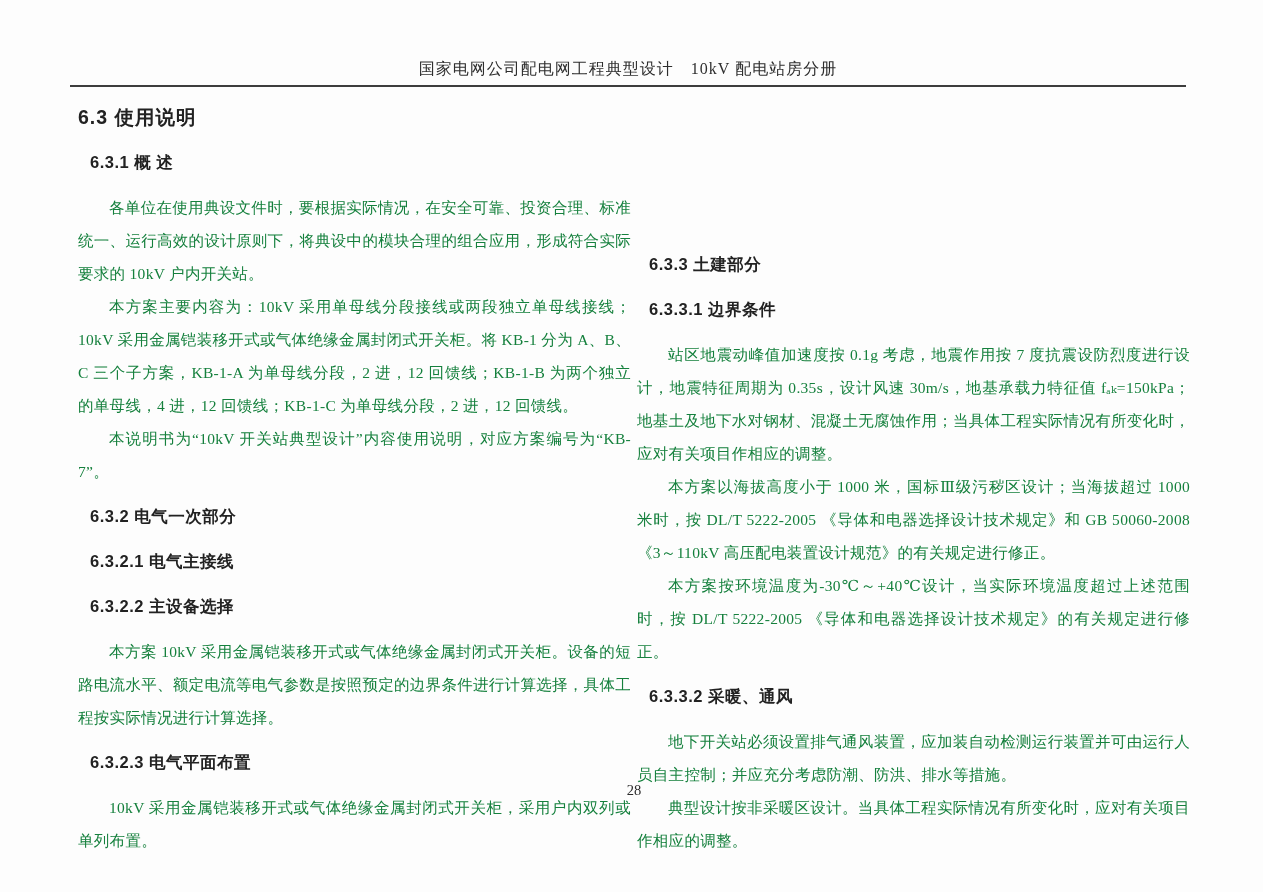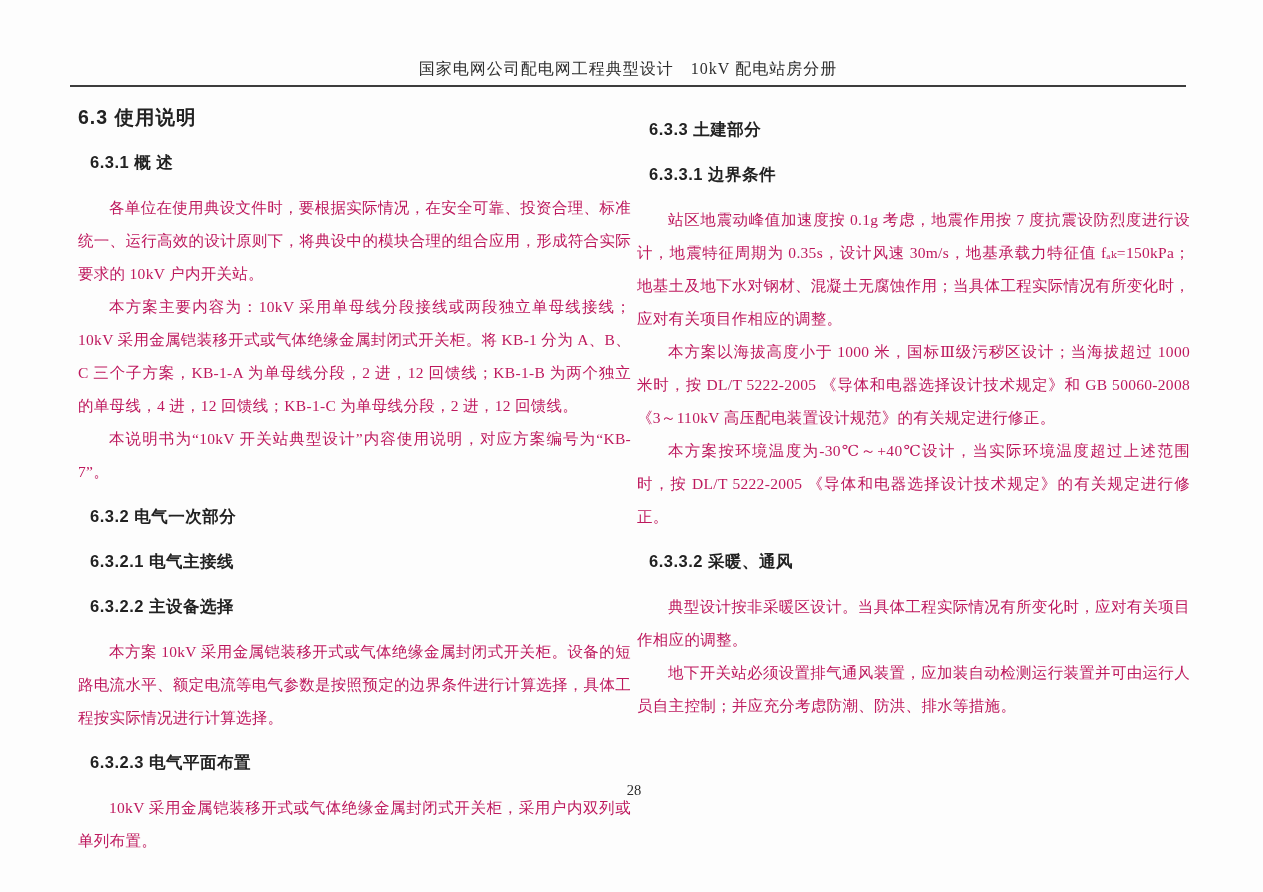--- a/index.html
+++ b/index.html
@@ -30,20 +30,21 @@
     letter-spacing: 1px;
     color: #2e2e2e;
   }
   .columns {
     position: absolute;
     top: 101px;
     left: 78px;
     right: 73px;
     display: flex;
     gap: 6px;
+    align-items: flex-end;
   }
   .col {
     flex: 1 1 50%;
     min-width: 0;
   }
   .h-main {
     margin: 0 0 6px 0;
     font-family: "Liberation Sans", "DejaVu Sans", sans-serif;
     font-weight: bold;
     font-size: 19.5px;
@@ -60,21 +61,21 @@
     color: #222;
     letter-spacing: 0.5px;
   }
   .body-p {
     margin: 0;
     font-size: 15.5px;
     line-height: 33px;
     text-align: justify;
     text-indent: 2em;
     letter-spacing: 0.3px;
-    color: #be185d;
+    color: #15803d;
   }
   .page-number {
     position: absolute;
     top: 782px;
     left: 78px;
     width: 1112px;
     text-align: center;
     font-size: 14.5px;
     color: #2b2b2b;
   }
@@ -104,21 +105,21 @@
       <p class="body-p">10kV 采用金属铠装移开式或气体绝缘金属封闭式开关柜，采用户内双列或单列布置。</p>
     </div>
 
     <div class="col">
       <h2 class="h-sec">6.3.3 土建部分</h2>
       <h3 class="h-sec">6.3.3.1 边界条件</h3>
       <p class="body-p">站区地震动峰值加速度按 0.1g 考虑，地震作用按 7 度抗震设防烈度进行设计，地震特征周期为 0.35s，设计风速 30m/s，地基承载力特征值 fₐₖ=150kPa；地基土及地下水对钢材、混凝土无腐蚀作用；当具体工程实际情况有所变化时，应对有关项目作相应的调整。</p>
       <p class="body-p">本方案以海拔高度小于 1000 米，国标Ⅲ级污秽区设计；当海拔超过 1000 米时，按 DL/T 5222-2005 《导体和电器选择设计技术规定》和 GB 50060-2008 《3～110kV 高压配电装置设计规范》的有关规定进行修正。</p>
       <p class="body-p">本方案按环境温度为-30℃～+40℃设计，当实际环境温度超过上述范围时，按 DL/T 5222-2005 《导体和电器选择设计技术规定》的有关规定进行修正。</p>
       <h3 class="h-sec">6.3.3.2 采暖、通风</h3>
+      <p class="body-p">地下开关站必须设置排气通风装置，应加装自动检测运行装置并可由运行人员自主控制；并应充分考虑防潮、防洪、排水等措施。</p>
       <p class="body-p">典型设计按非采暖区设计。当具体工程实际情况有所变化时，应对有关项目作相应的调整。</p>
-      <p class="body-p">地下开关站必须设置排气通风装置，应加装自动检测运行装置并可由运行人员自主控制；并应充分考虑防潮、防洪、排水等措施。</p>
     </div>
 
   </div>
 
   <div class="page-number">28</div>
 
 </div>
 
 </body></html>

